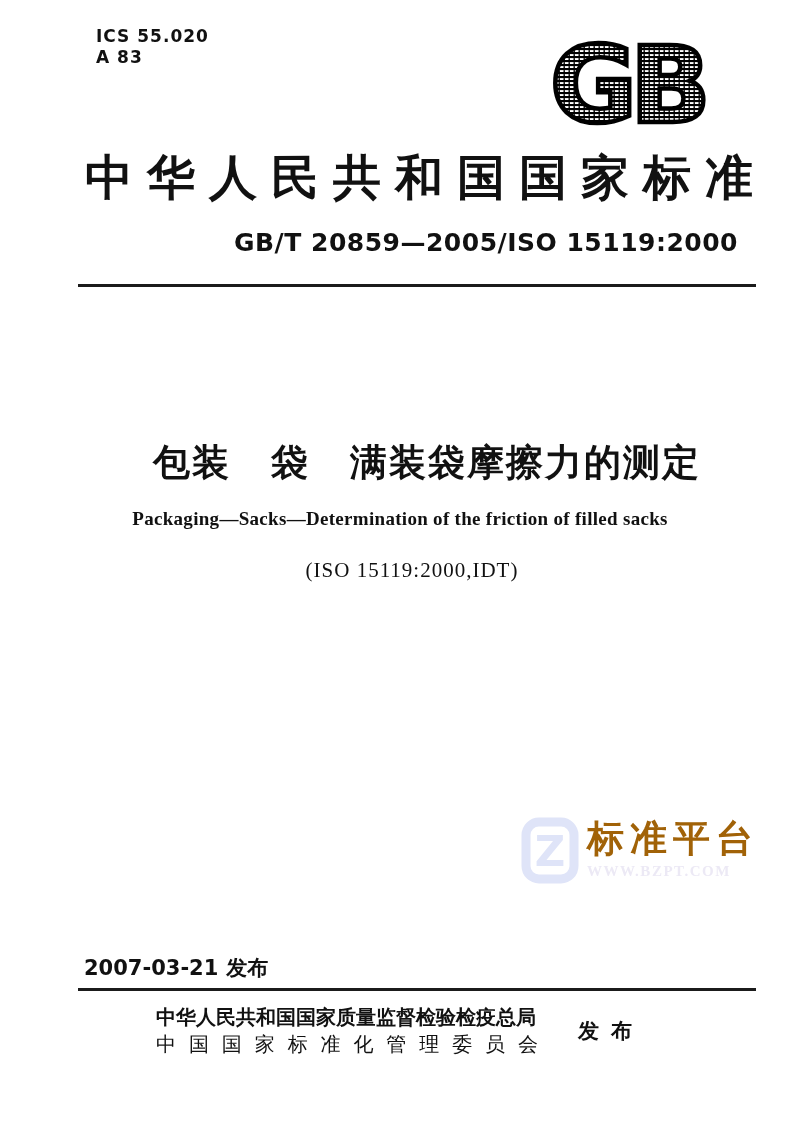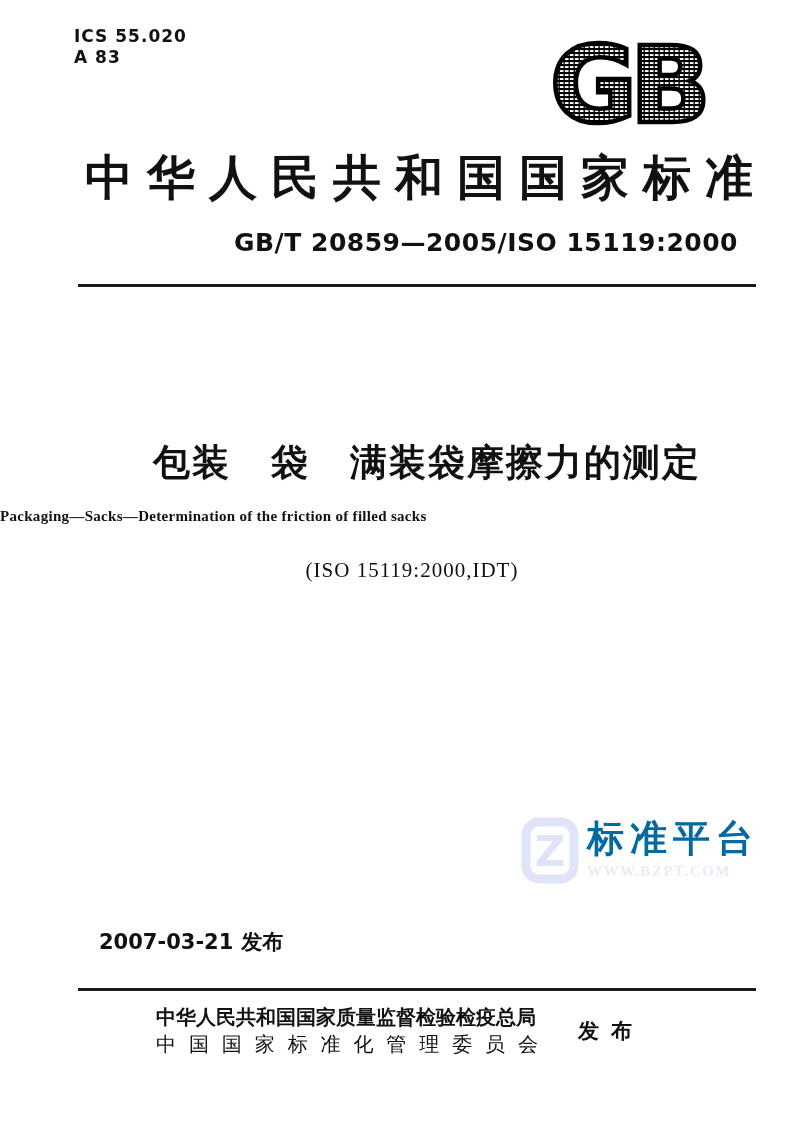--- a/index.html
+++ b/index.html
@@ -8,21 +8,21 @@
     background: #ffffff;
     position: relative;
     font-family: "Liberation Sans", sans-serif;
     color: #111;
     overflow: hidden;
   }
   .abs { position: absolute; }
 
   
   .ics-block {
-    left: 74px; top: 26px;
+    left: 96px; top: 26px;
     font-family: "DejaVu Sans", sans-serif;
     font-weight: bold; font-size: 17px; line-height: 21px;
     letter-spacing: 1px;
   }
 
   
   .gb-logo { left: 541px; top: 36px; }
 
   
   .header-title {
@@ -54,58 +54,57 @@
     font-weight: bold; font-size: 37px;
     font-family: "Liberation Sans", sans-serif;
     letter-spacing: 2px;
     margin-left: 20px;
   }
   .cn-title .gap { display: inline-block; width: 40px; }
 
   
   .en-title {
     top: 508px; left: 0; width: 100%;
-    text-align: left;
+    text-align: center;
     font-family: "Liberation Serif", serif;
-    font-weight: bold; font-size: 15px;
+    font-weight: bold; font-size: 19px;
     letter-spacing: 0.3px;
   }
 
   
   .iso-ref {
     top: 558px; left: 0; width: 100%;
     text-align: center;
     font-family: "Liberation Serif", serif;
     font-size: 21px; letter-spacing: 1px; margin-left: 12px;
   }
 
   
   .watermark {
     left: 520px; top: 817px;
     display: flex; align-items: flex-start; gap: 7px;
   }
   .wm-text-col { display: flex; flex-direction: column; align-items: flex-start; }
   .wm-name {
-    color: #0369a1; font-size: 37px; line-height: 44px;
+    color: #a16207; font-size: 37px; line-height: 44px;
     font-weight: bold; letter-spacing: 6px; white-space: nowrap;
     font-family: "Liberation Sans", sans-serif;
   }
   .wm-url {
     color: #ece9f5; font-size: 15px; font-weight: bold;
     letter-spacing: 1.5px; margin-top: 2px;
     font-family: "Liberation Serif", serif;
   }
 
   
   .dates-row {
-    left: 84px; right: 54px; top: 928px;
+    left: 84px; right: 54px; top: 954px;
     display: flex; justify-content: space-between;
     font-weight: bold; font-size: 21px;
     font-family: "DejaVu Sans", sans-serif;
-    margin-left: 15px;
   }
   .date-pair { display: flex; gap: 8px; align-items: baseline; }
 
   
   .issuer-block {
     top: 1004px; left: 0; width: 100%;
     display: flex; justify-content: center; align-items: center;
     gap: 40px;
   }
   .issuer-col { width: 382px; }

